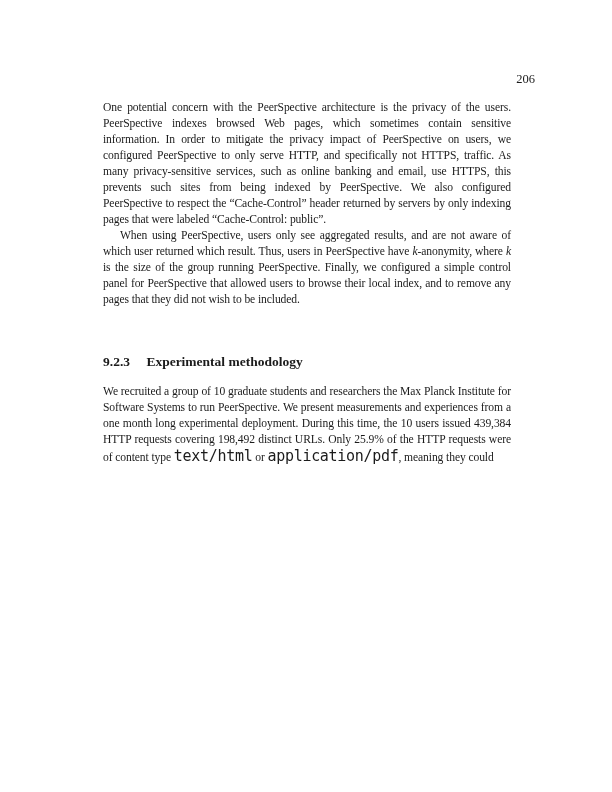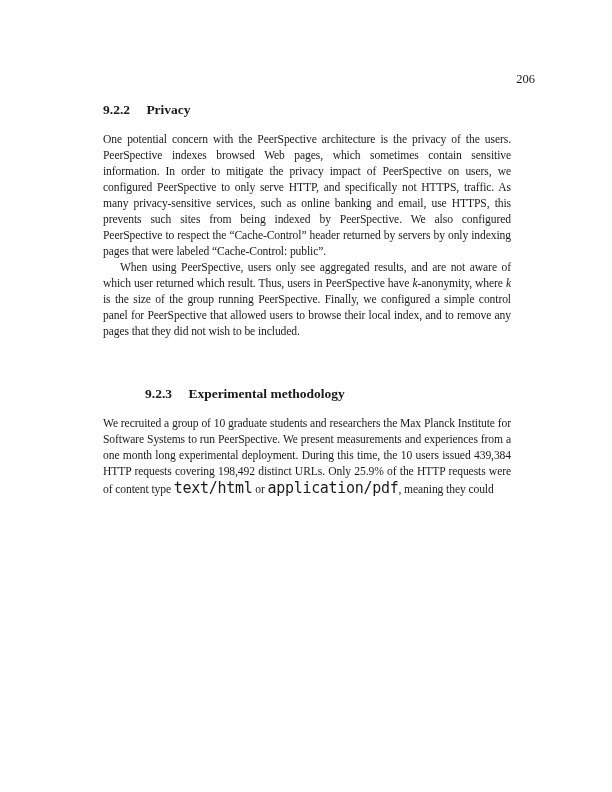--- a/index.html
+++ b/index.html
@@ -35,21 +35,20 @@
     font-size: 13.5px;
     font-weight: bold;
     line-height: 20px;
     color: #1b1b1b;
   }
   .heading .hnum {
     margin-right: 13px;
   }
   .heading-2 {
     margin-top: 44px;
-    margin-left: 42px;
   }
   .para {
     margin: 0;
     font-size: 11.6px;
     line-height: 16px;
     letter-spacing: -0.1px;
     text-align: justify;
     color: #1b1b1b;
   }
   .para.indent {
@@ -67,24 +66,20 @@
 </head>
 <body>
 
 <div class="page">
 
   <div class="page-number">206</div>
 
   <div class="content">
 
     <section>
-      <h2 class="heading">
-        <span class="hnum">9.2.2</span>
-        <span class="htitle">Privacy</span>
-      </h2>
       <div class="paragraphs">
           <p class="para"><span class="run-normal">One potential concern with the PeerSpective architecture is the privacy of the users. PeerSpective indexes browsed Web pages, which sometimes contain sensitive information. In order to mitigate the privacy impact of PeerSpective on users, we configured PeerSpective to only serve HTTP, and specifically not HTTPS, traffic. As many privacy-sensitive services, such as online banking and email, use HTTPS, this prevents such sites from being indexed by PeerSpective. We also configured PeerSpective to respect the “Cache-Control” header returned by servers by only indexing pages that were labeled “Cache-Control: public”.</span></p>
           <p class="para indent"><span class="run-normal">When using PeerSpective, users only see aggregated results, and are not aware of which user returned which result. Thus, users in PeerSpective have </span><span class="run-italic">k</span><span class="run-normal">-anonymity, where </span><span class="run-italic">k</span><span class="run-normal"> is the size of the group running PeerSpective. Finally, we configured a simple control panel for PeerSpective that allowed users to browse their local index, and to remove any pages that they did not wish to be included.</span></p>
         </div>
     </section>
 
     <section>
       <h2 class="heading heading-2">
         <span class="hnum">9.2.3</span>
         <span class="htitle">Experimental methodology</span>

